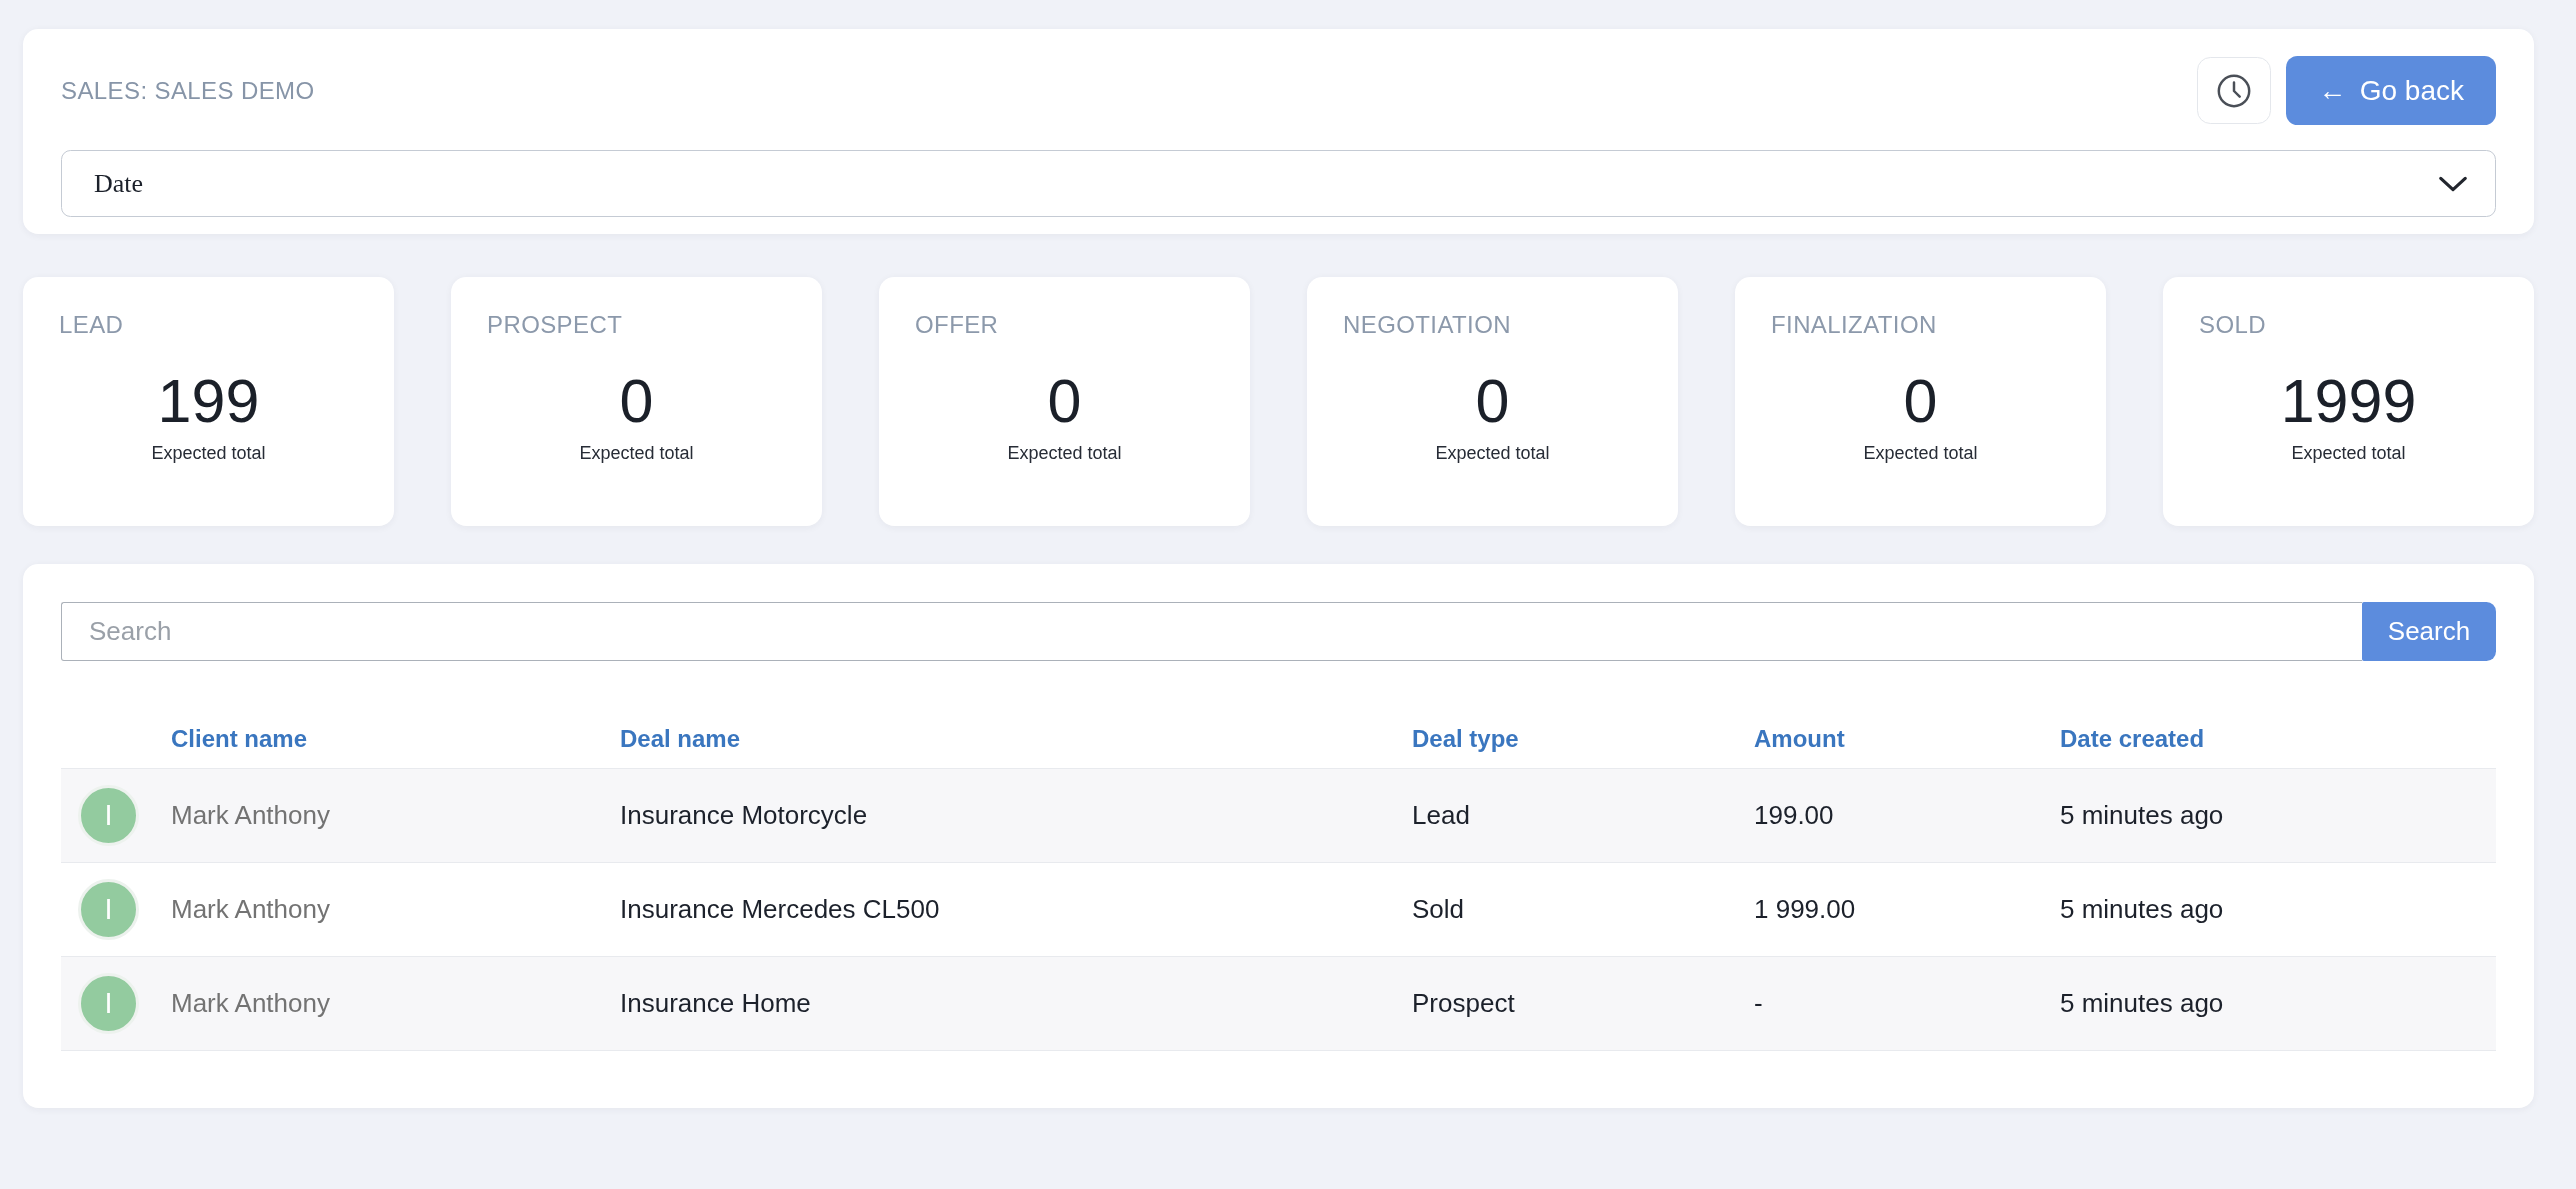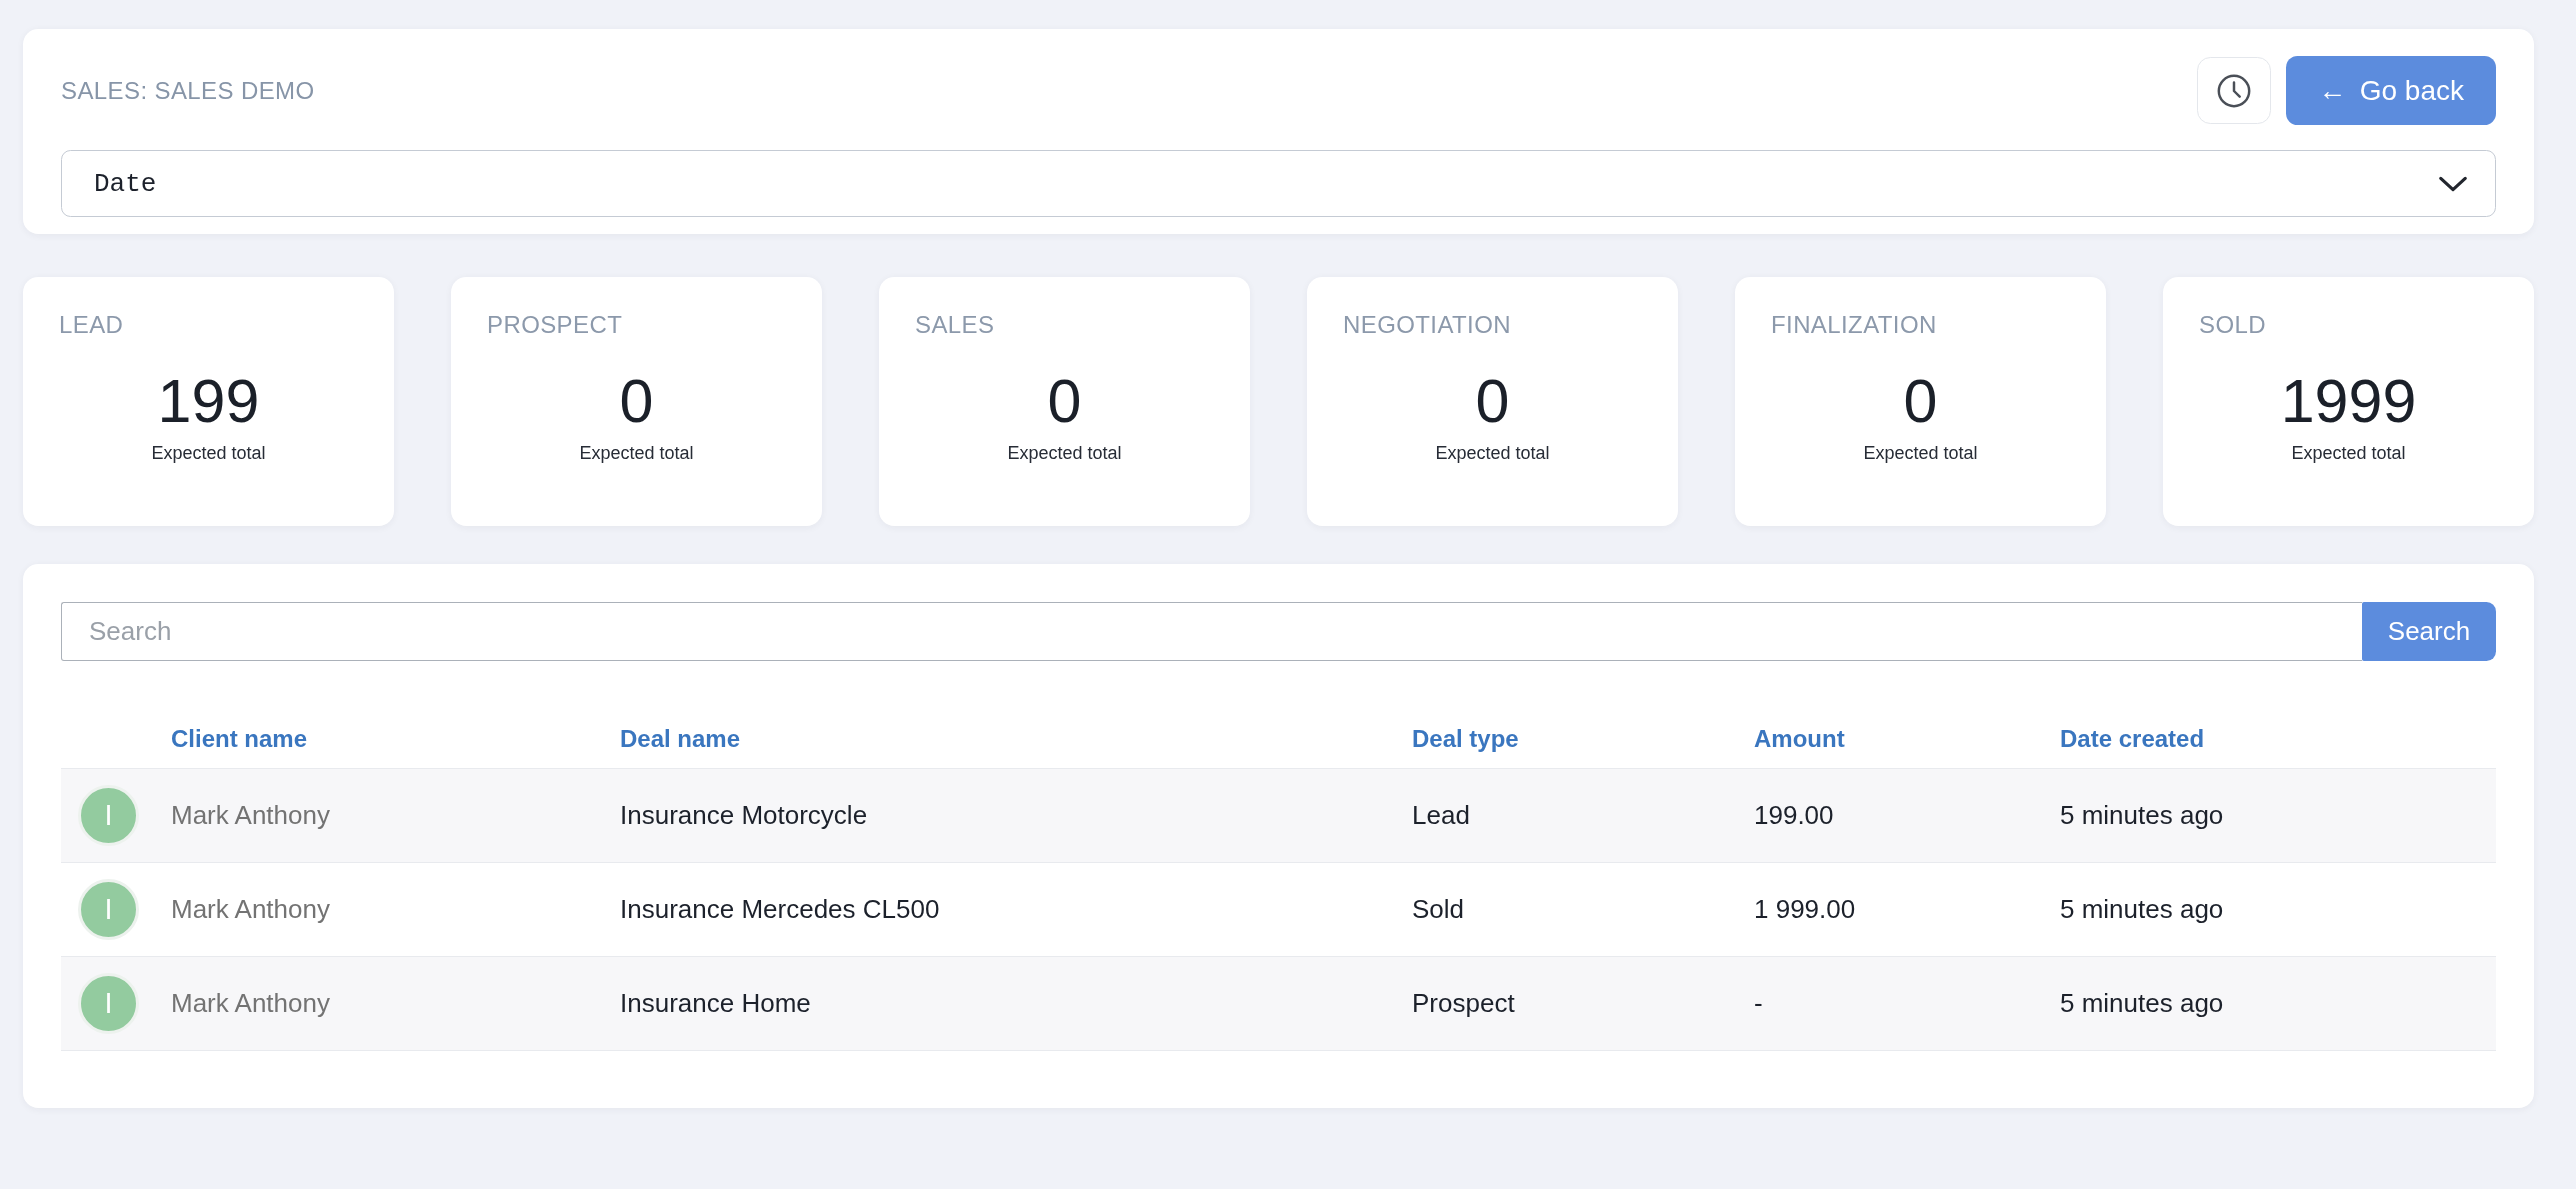--- a/index.html
+++ b/index.html
@@ -29,21 +29,21 @@
   }
   .btn-primary {
     height:69px; padding:0 32px;
     background:#5c8cdd; color:#fff; border:none; border-radius:11.5px;
     font-size:28px; font-family:inherit;
     display:flex; align-items:center; gap:13.4px; cursor:pointer;
   }
   .select-wrap { position:relative; margin-top:25px; }
   .date-select {
     width:100%; height:67px; padding:0 67px 0 32px;
-    font-size:26px; font-family:Liberation Mono, monospace; color:#1c212b;
+    font-size:26px; font-family:Liberation Serif, serif; color:#1c212b;
     border:1.9px solid #c5cbd4; border-radius:9.5px; background:#fff;
     appearance:none; -webkit-appearance:none; cursor:pointer;
   }
   .select-chevron {
     position:absolute; right:27px; top:50%; transform:translateY(-50%);
     pointer-events:none; display:flex;
   }
 
   
   .cards-row { display:flex; justify-content:space-between; margin-top:43px; }
@@ -124,21 +124,21 @@
       <div class="stat-label">LEAD</div>
       <div class="stat-value">199</div>
       <div class="stat-caption">Expected total</div>
     </div>
     <div class="panel stat-card">
       <div class="stat-label">PROSPECT</div>
       <div class="stat-value">0</div>
       <div class="stat-caption">Expected total</div>
     </div>
     <div class="panel stat-card">
-      <div class="stat-label">SALES</div>
+      <div class="stat-label">OFFER</div>
       <div class="stat-value">0</div>
       <div class="stat-caption">Expected total</div>
     </div>
     <div class="panel stat-card">
       <div class="stat-label">NEGOTIATION</div>
       <div class="stat-value">0</div>
       <div class="stat-caption">Expected total</div>
     </div>
     <div class="panel stat-card">
       <div class="stat-label">FINALIZATION</div>

